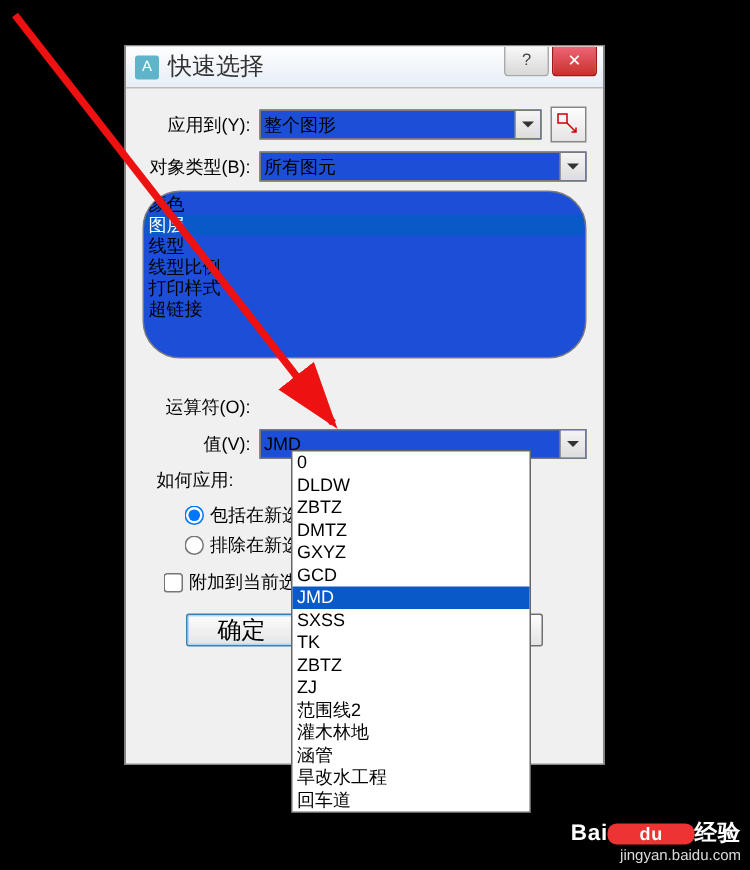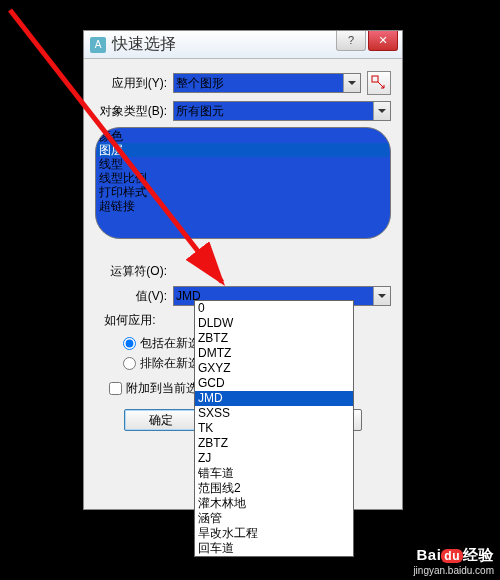--- a/index.html
+++ b/index.html
@@ -33,32 +33,32 @@
 .listbox { height: 112px; padding: 1px; overflow: hidden; border-radius: 25px; }
 .listbox .item { padding: 0 2px; height: 14px; line-height: 14px; }
 .listbox .item.selected { background: #0a59c9; color: #fff; }
 
 .radio-row { display: flex; align-items: center; margin: 3px 0 3px 28px; }
 .radio-row input { margin-right: 4px; }
 .check-row { display: flex; align-items: center; margin: 8px 0 12px 14px; }
 .check-row input { margin-right: 4px; }
 
 .buttons { display: flex; justify-content: center; gap: 8px; }
-.btn { width: 74px; height: 22px; border: 1px solid #707070; background: linear-gradient(#fdfdfd,#e4e4e4); font-size: 12px; border-radius: 2px; }
+.btn { width: 74px; height: 22px; border: 1px solid #707070; background: linear-gradient(#fdfdfd,#e4e4e4); font-size: 16px; border-radius: 2px; }
 .btn.default { border: 1px solid #3c7fb1; box-shadow: 0 0 0 1px #b0d7f4 inset; }
 
 .dropdown-pop { position: absolute; left: 194px; top: 300px; width: 160px; background: #fff; border: 1px solid #666; font-size: 12px; z-index: 20; }
 .dropdown-pop .opt { padding: 0 3px; height: 15px; line-height: 15px; white-space: nowrap; overflow: hidden; }
 .dropdown-pop .opt.selected { background: #0a59c9; color: #fff; }
 
 .arrow-annot { position: absolute; left: 0; top: 0; z-index: 30; pointer-events: none; }
 
 .watermark { position: absolute; right: 6px; bottom: 4px; color: #fff; text-align: right; font-family: Arial, sans-serif; }
 .watermark .brand { font-size: 15px; font-weight: bold; letter-spacing: 0.5px; }
-.watermark .brand .du { background: #e33; color: #fff; border-radius: 6px; padding: 0 3px; font-size: 12px; margin-top: 34px; }
+.watermark .brand .du { background: #e33; color: #fff; border-radius: 6px; padding: 0 21px; font-size: 12px; margin-top: 34px; }
 .watermark .url { font-size: 10px; opacity: 0.85; text-align: right; }
 </style>
 </head>
 <body>
 
 <div class="dialog">
   <div class="titlebar">
     <div class="app-icon">A</div>
     <div class="title">快速选择</div>
     <div class="win-buttons">
@@ -145,21 +145,20 @@
     <div class="opt">DLDW</div>
     <div class="opt">ZBTZ</div>
     <div class="opt">DMTZ</div>
     <div class="opt">GXYZ</div>
     <div class="opt">GCD</div>
     <div class="opt selected">JMD</div>
     <div class="opt">SXSS</div>
     <div class="opt">TK</div>
     <div class="opt">ZBTZ</div>
     <div class="opt">ZJ</div>
-    <div class="opt">错车道</div>
     <div class="opt">范围线2</div>
     <div class="opt">灌木林地</div>
     <div class="opt">涵管</div>
     <div class="opt">旱改水工程</div>
     <div class="opt">回车道</div>
   </div>
 
 <svg class="arrow-annot" width="500" height="580">
   <defs>
     <marker id="ah" markerWidth="10" markerHeight="10" refX="8" refY="3" orient="auto">

